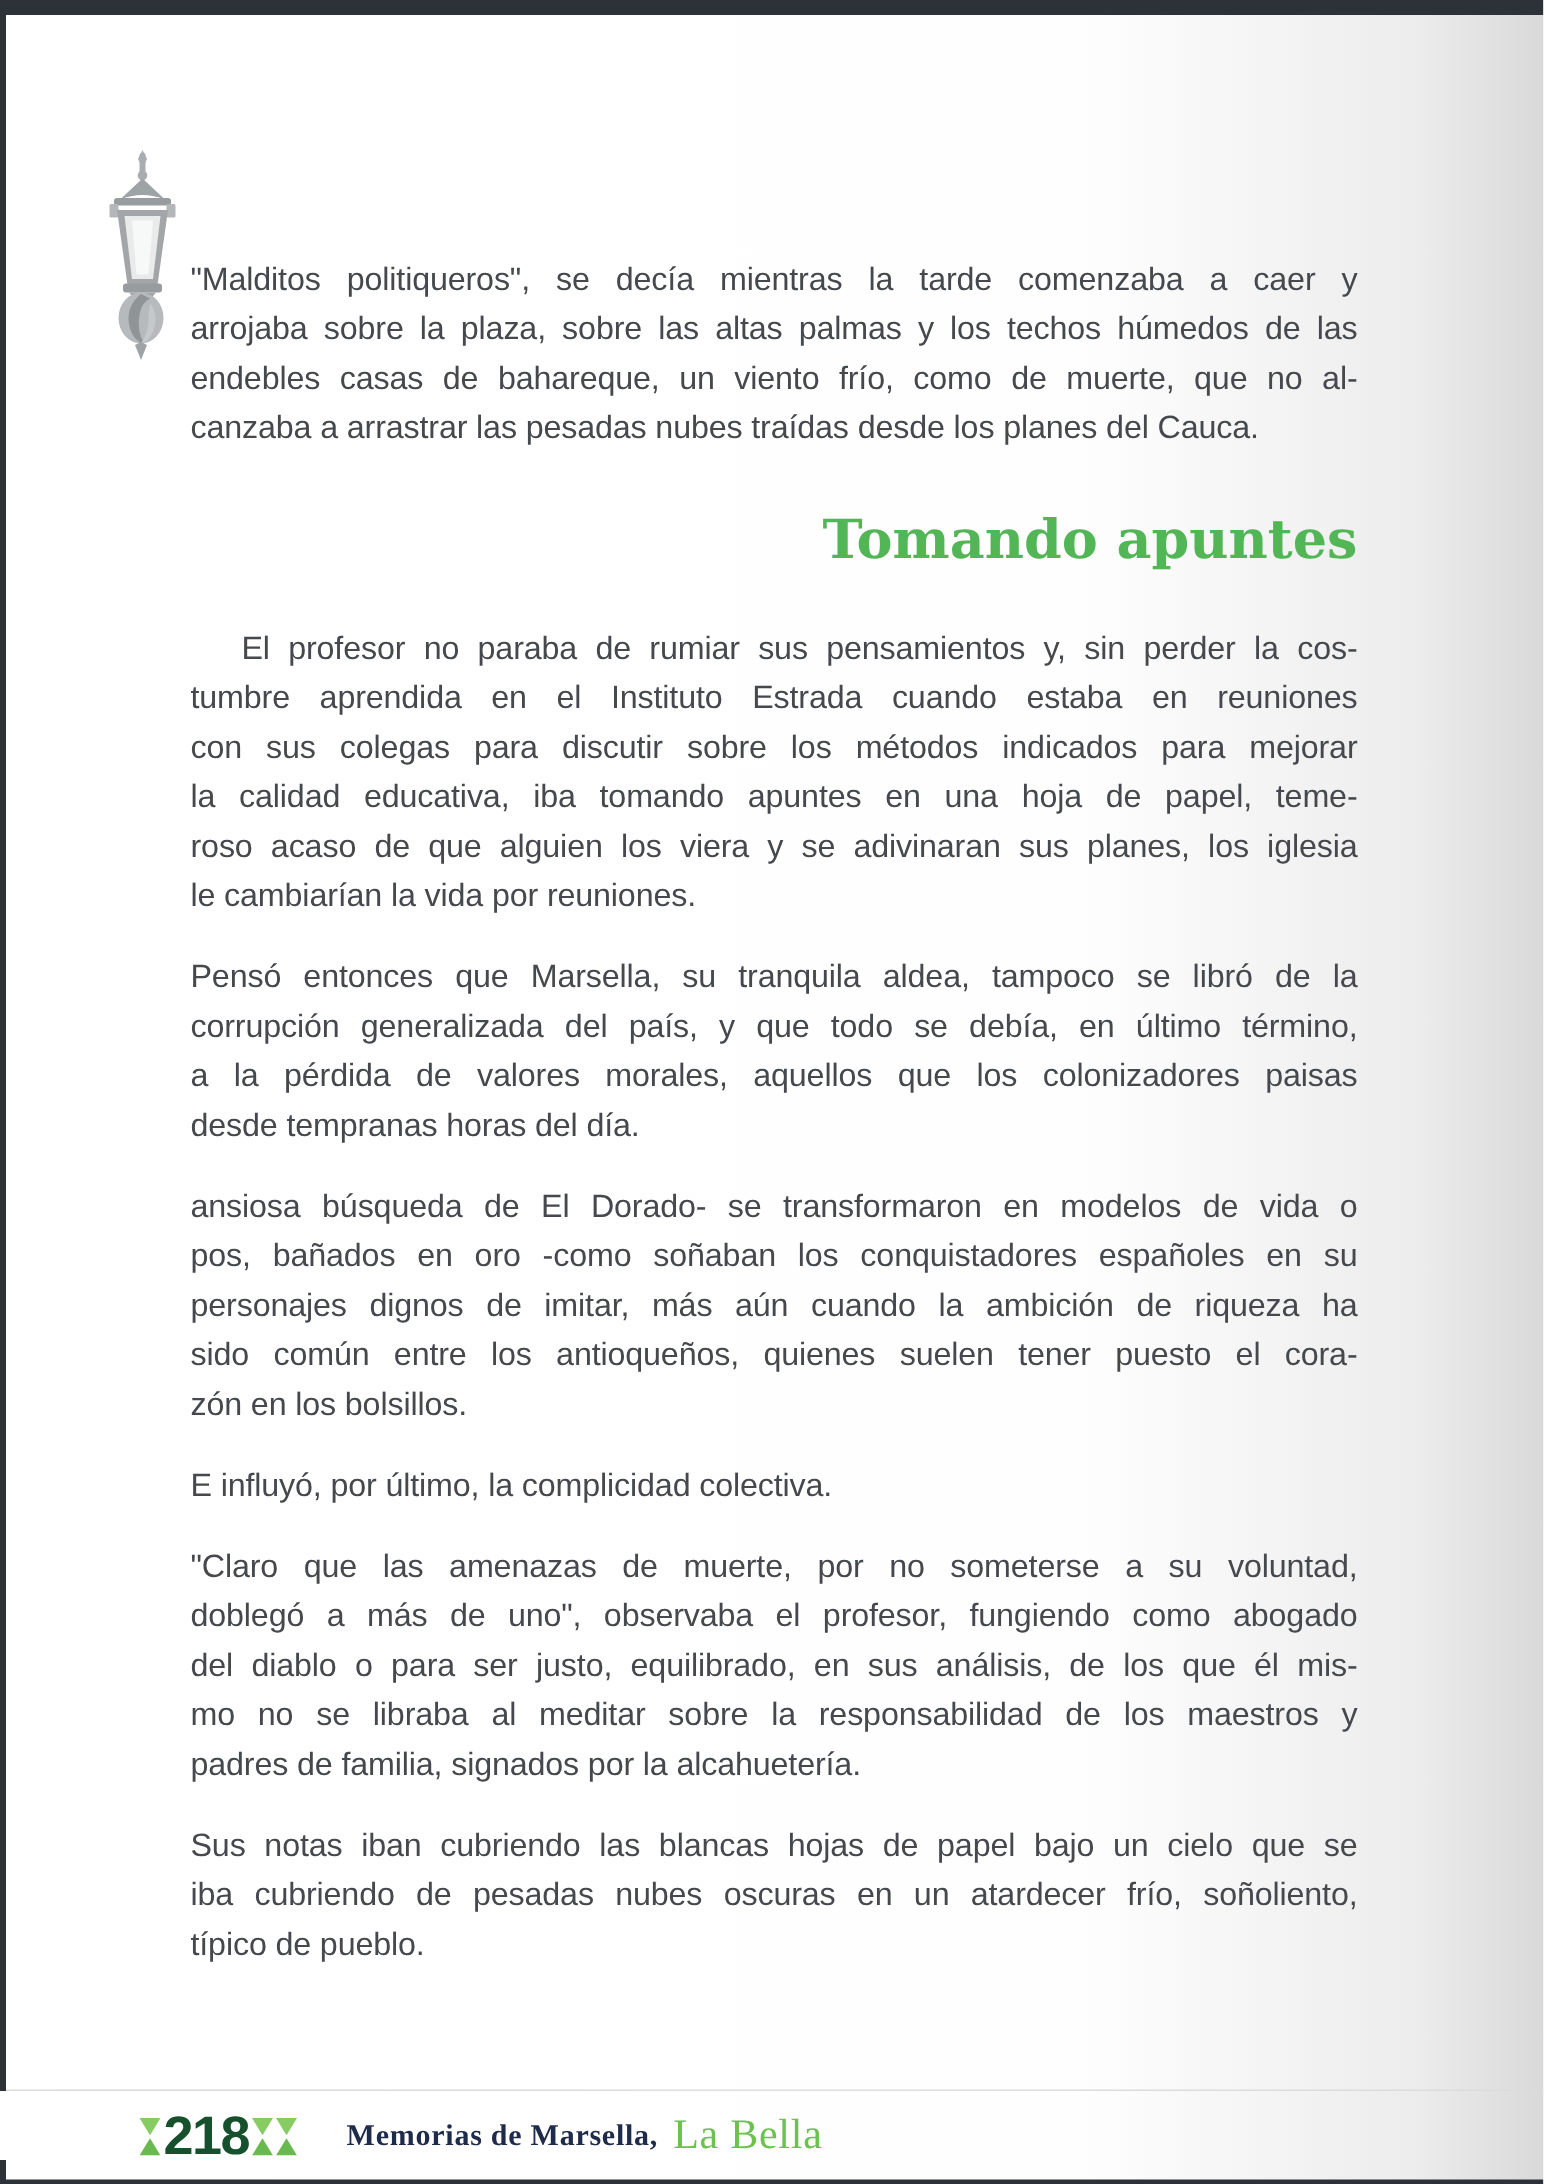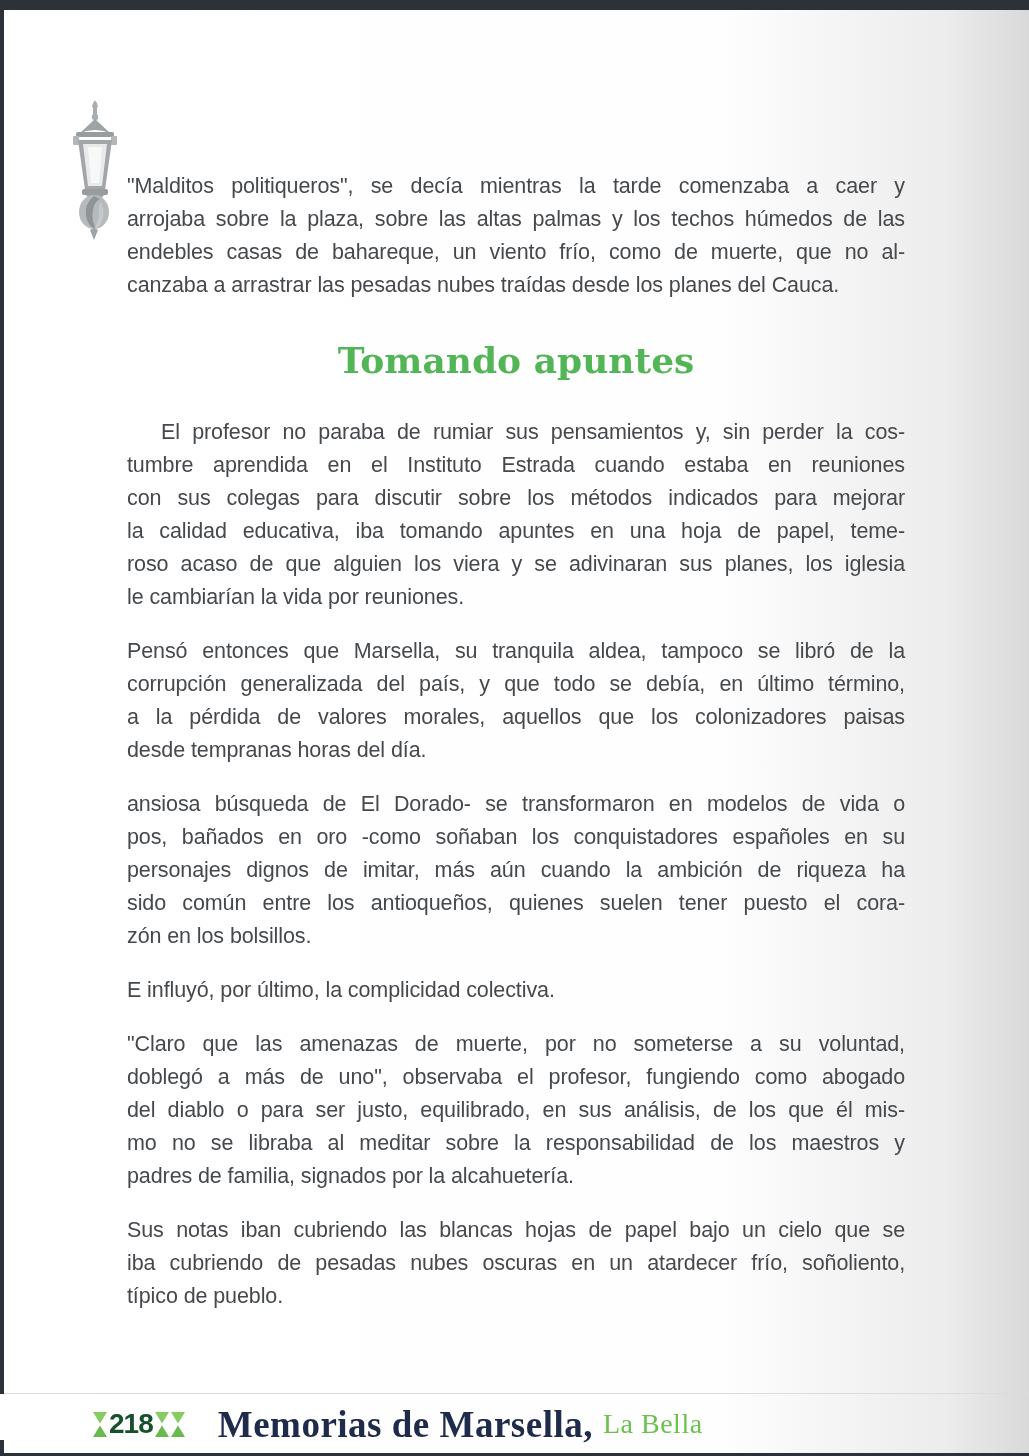--- a/index.html
+++ b/index.html
@@ -24,38 +24,38 @@
     font-size:21.5px;line-height:33px;letter-spacing:-0.1px;font-weight:300;}
   .intro-block{top:170px;}
   .main-block{top:416px;}
   .paragraph{margin:0 0 21px 0;}
   .line{text-align:justify;text-align-last:justify;text-justify:inter-word;white-space:normal;}
   .line.last{text-align-last:left;}
   .line.indent{text-indent:34px;}
 
   .heading{
     position:absolute;left:127px;top:336px;width:778px;
-    margin:0;text-align:center;
+    margin:0;text-align:right;
     font-family:"DejaVu Serif", serif;font-weight:bold;
     font-size:36px;line-height:48px;color:#53b656;
   }
 
   
   .footer-divider{position:absolute;left:4px;top:1393px;width:1025px;height:1px;background:#dcdcdc;}
   .footer{position:absolute;left:92px;top:1402px;height:44px;display:flex;align-items:center;}
   .page-marker{display:flex;align-items:center;}
   .ornament{display:block;margin:0 1px;}
   .page-number{
     font-family:"Liberation Sans", sans-serif;font-weight:bold;
-    font-size:28px;color:#17502d;letter-spacing:-1px;margin:0 1px;
+    font-size:36px;color:#17502d;letter-spacing:-1px;margin:0 1px;
   }
   .book-title{
     margin-left:32px;
     font-family:"Liberation Serif", serif;font-weight:bold;
-    font-size:37px;color:#1e2b4a;letter-spacing:0.5px;
+    font-size:20px;color:#1e2b4a;letter-spacing:0.5px;
   }
   .book-subtitle{
     font-family:Liberation Serif, serif;font-weight:300;
     font-size:28px;color:#6cc24f;letter-spacing:0.5px;margin-left:10px;
   }
 </style>
 </head>
 <body>
 
 <div class="page">

